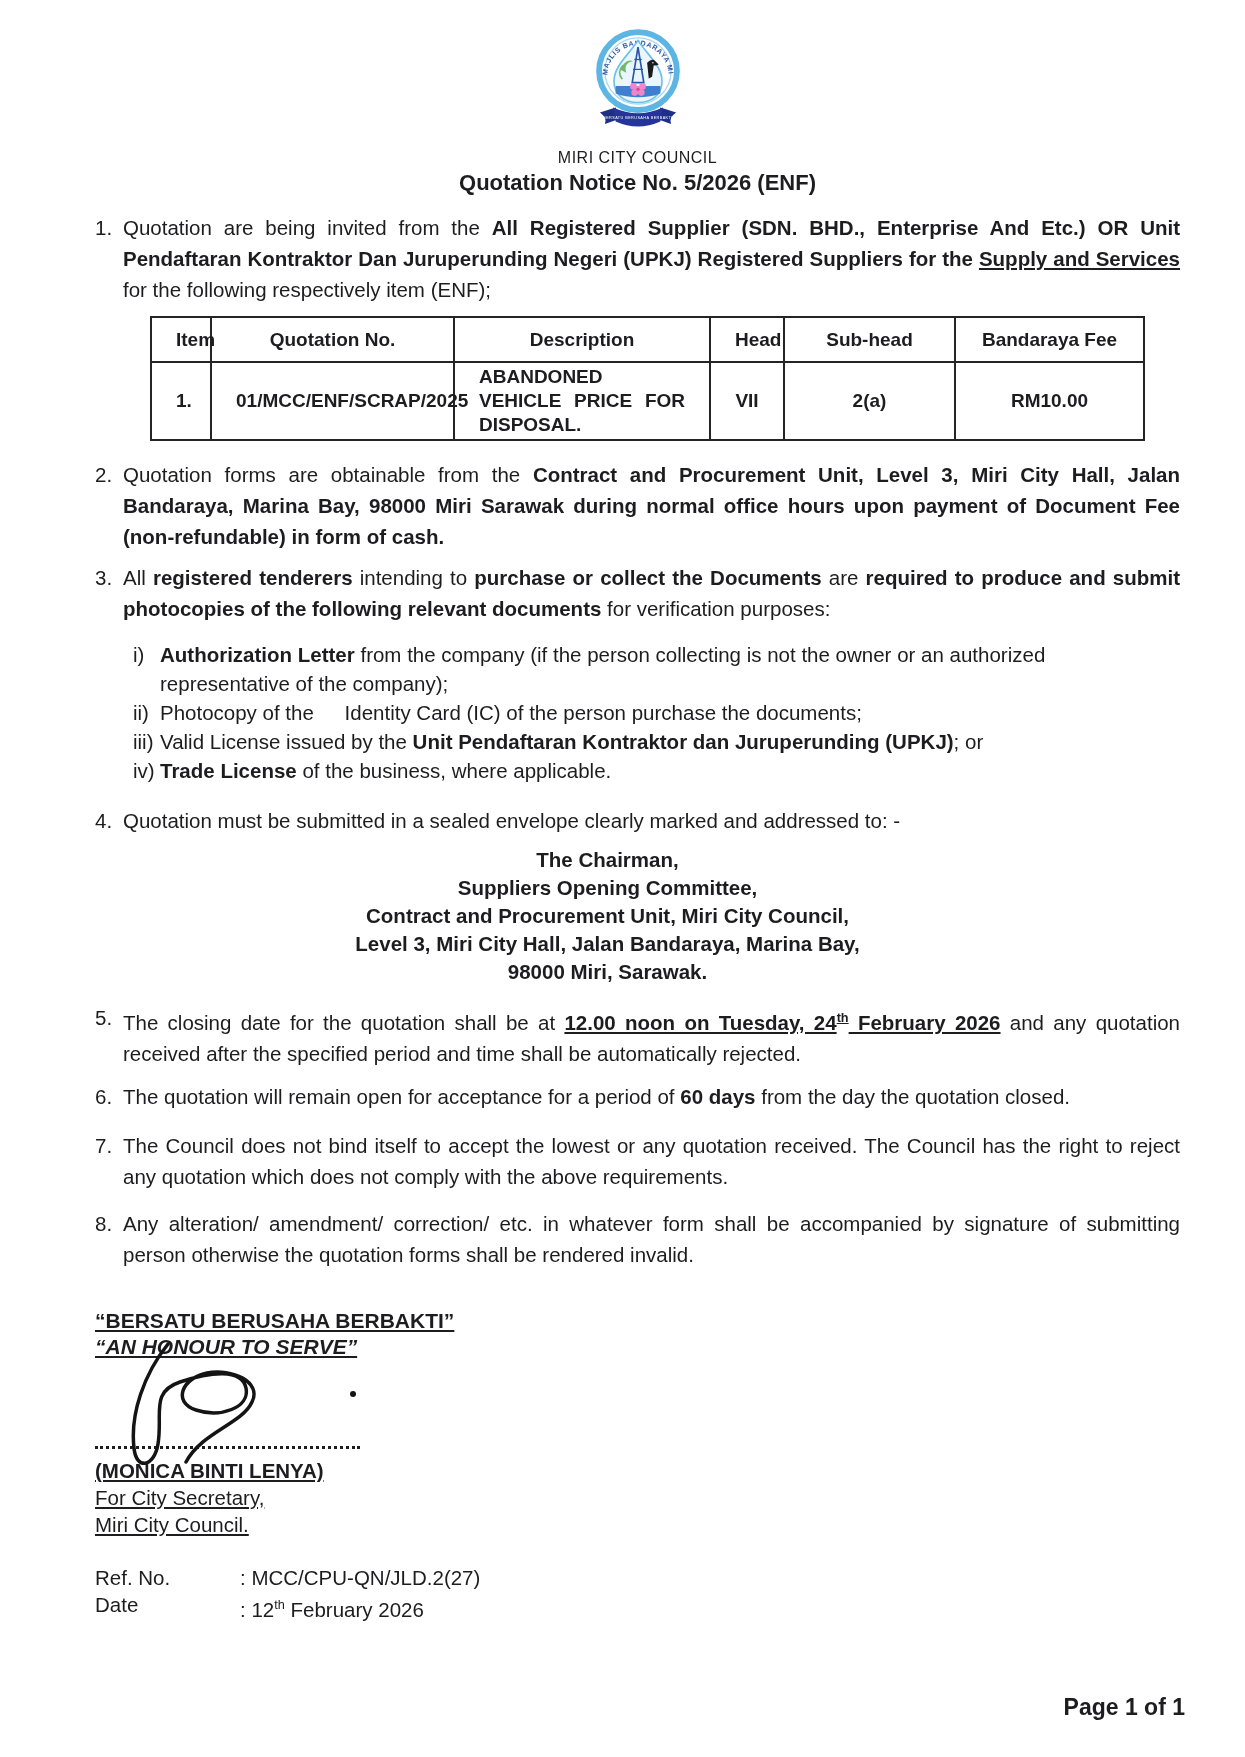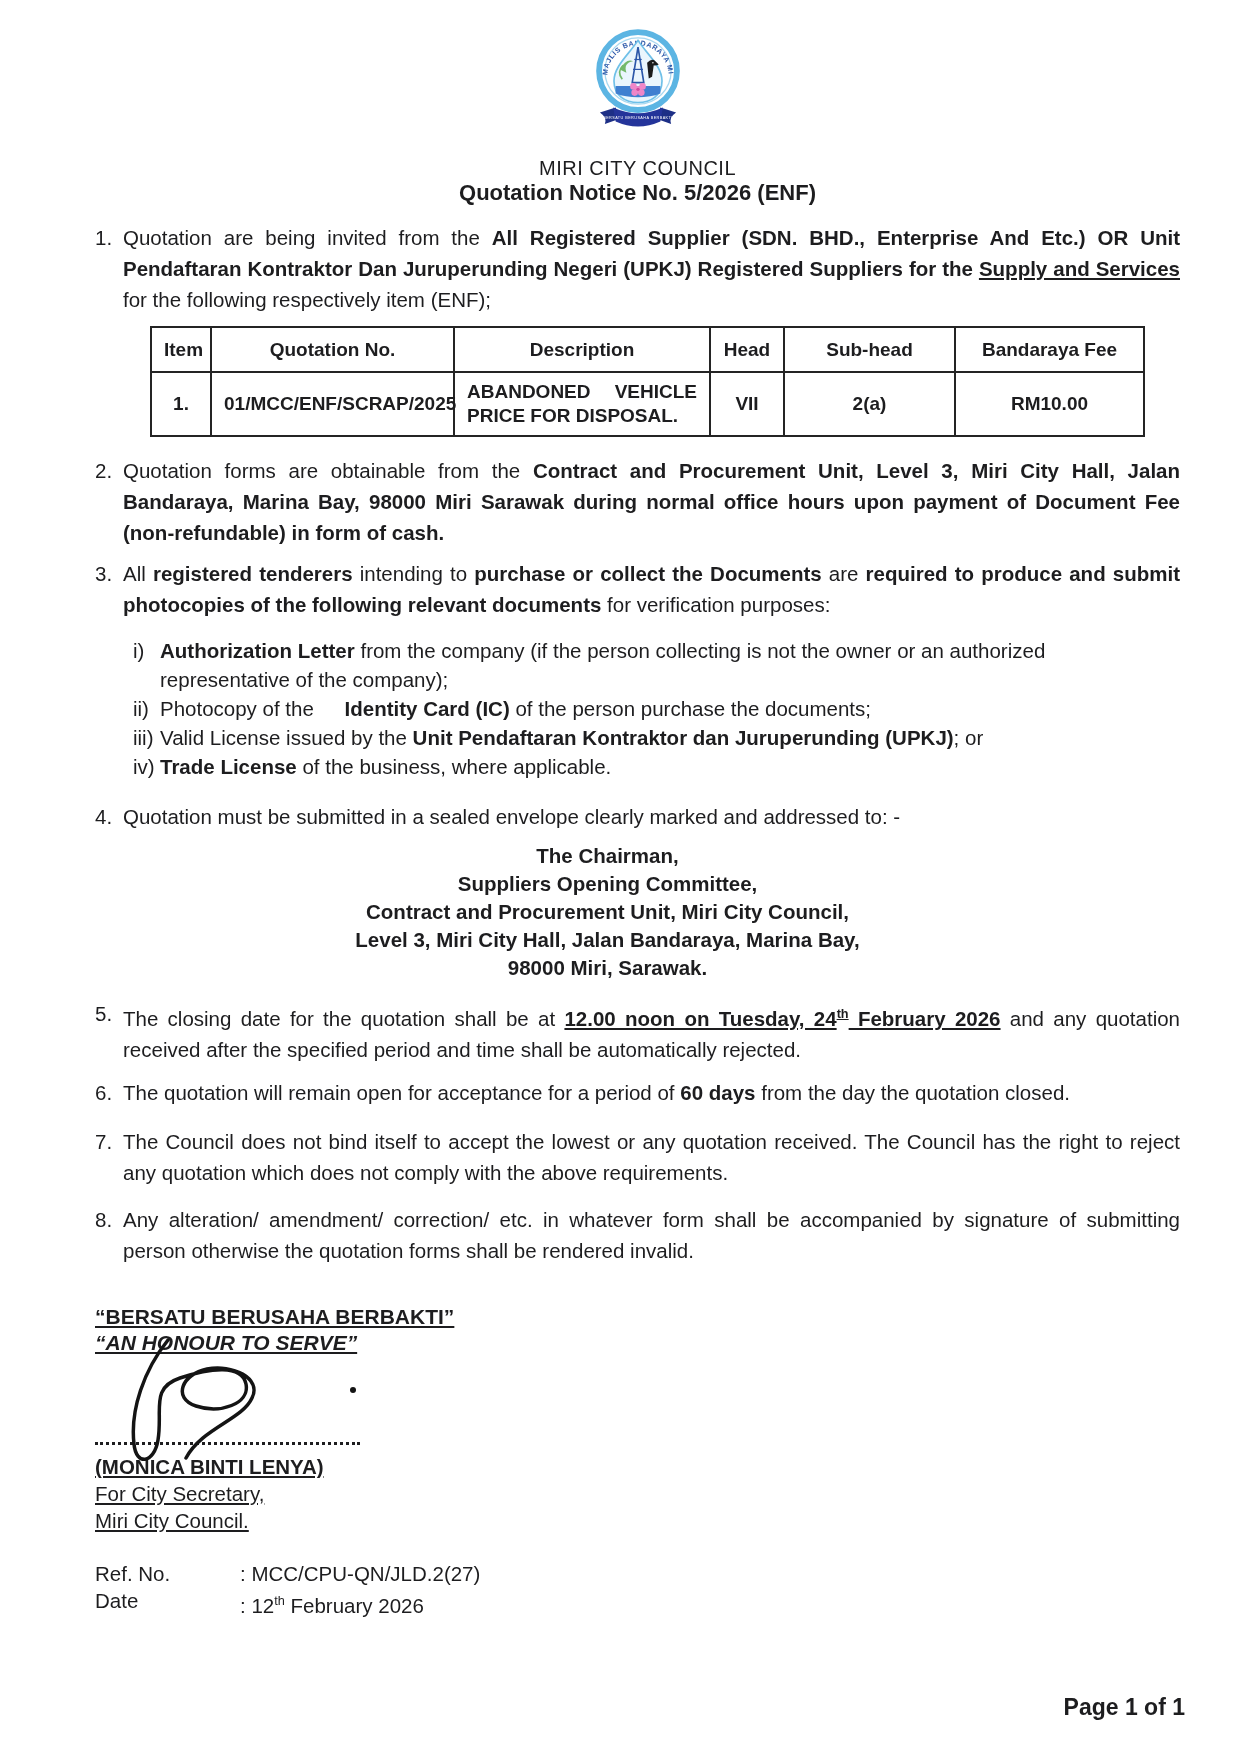--- a/index.html
+++ b/index.html
@@ -5,39 +5,39 @@
   html,body { margin:0; padding:0; background:#fff; }
   .page {
     position:relative; width:1245px; height:1757px; box-sizing:border-box;
     background:#ffffff; color:#1d1d1f;
     padding:28px 65px 0 95px;
     font-family:"Liberation Sans", sans-serif;
     font-size:20.5px; line-height:31px;
     overflow:hidden;
   }
   .doc-header { text-align:center; }
-  .council-name { font-size:20px; line-height:24px; letter-spacing:0.5px; margin-top:14px; }
+  .council-name { font-size:16px; line-height:24px; letter-spacing:0.5px; margin-top:4px; }
   .notice-title { font-size:22px; line-height:26px; font-weight:700; }
   .item { display:flex; }
   .item .num { width:28px; flex:0 0 28px; }
   .item .body { flex:1; text-align:justify; }
   .m-i1 { margin-top:16px; }
   .m-i2 { margin-top:18px; }
   .m-i3 { margin-top:10px; }
   .m-i4 { margin-top:20px; }
   .m-i5 { margin-top:16px; }
   .m-i6 { margin-top:12px; }
   .m-i7 { margin-top:18px; }
   .m-i8 { margin-top:16px; }
   table.quote-table {
     border-collapse:collapse; margin-top:11px; margin-left:55px;
     width:993px; table-layout:fixed;
     font-size:19px; line-height:24px;
   }
-  .quote-table th, .quote-table td { border:2px solid #242424; font-weight:700; vertical-align:middle; padding:2px 12px; }
+  .quote-table th, .quote-table td { border:2px solid #242424; font-weight:700; vertical-align:middle; padding:2px 24px; }
   .quote-table th { height:39px; text-align:center; }
   .quote-table td { height:58px; text-align:center; }
   .quote-table td.desc { text-align:justify; }
   col.c-item { width:60px; } col.c-qno { width:243px; } col.c-desc { width:256px; }
   col.c-head { width:74px; } col.c-sub { width:171px; } col.c-fee { width:189px; }
   .sub-list { margin-top:16px; line-height:29px; }
   .sub-item { display:flex; }
   .sub-item .slabel { margin-left:38px; width:27px; flex:0 0 27px; }
   .sub-item .sbody { flex:1; text-align:left; }
   .address-block { margin-top:10px; margin-right:60px; text-align:center; font-weight:700; line-height:28px; }
@@ -145,21 +145,21 @@
     <div class="body"><span>All </span><span style="font-weight: 700;">registered tenderers</span><span> intending to </span><span style="font-weight: 700;">purchase or collect the Documents</span><span> are </span><span style="font-weight: 700;">required to produce and submit photocopies of the following relevant documents</span><span> for verification purposes:</span></div>
   </div>
 
   <div class="sub-list">
     <div class="sub-item">
       <div class="slabel">i)</div>
       <div class="sbody"><span style="font-weight: 700;">Authorization Letter</span><span> from the company (if the person collecting is not the owner or an authorized representative of the company);</span></div>
     </div>
     <div class="sub-item">
       <div class="slabel">ii)</div>
-      <div class="sbody"><span>Photocopy of the </span><span style="font-weight: 700; padding-left: 25px;">Identity Card (IC)</span><span> of the person purchase the documents;</span></div>
+      <div class="sbody"><span>Photocopy of the </span><span style="font-weight: 400; padding-left: 25px;">Identity Card (IC)</span><span> of the person purchase the documents;</span></div>
     </div>
     <div class="sub-item">
       <div class="slabel">iii)</div>
       <div class="sbody"><span>Valid License issued by the </span><span style="font-weight: 700;">Unit Pendaftaran Kontraktor dan Juruperunding (UPKJ)</span><span>; or</span></div>
     </div>
     <div class="sub-item">
       <div class="slabel">iv)</div>
       <div class="sbody"><span style="font-weight: 700;">Trade License</span><span> of the business, where applicable.</span></div>
     </div>
   </div>

